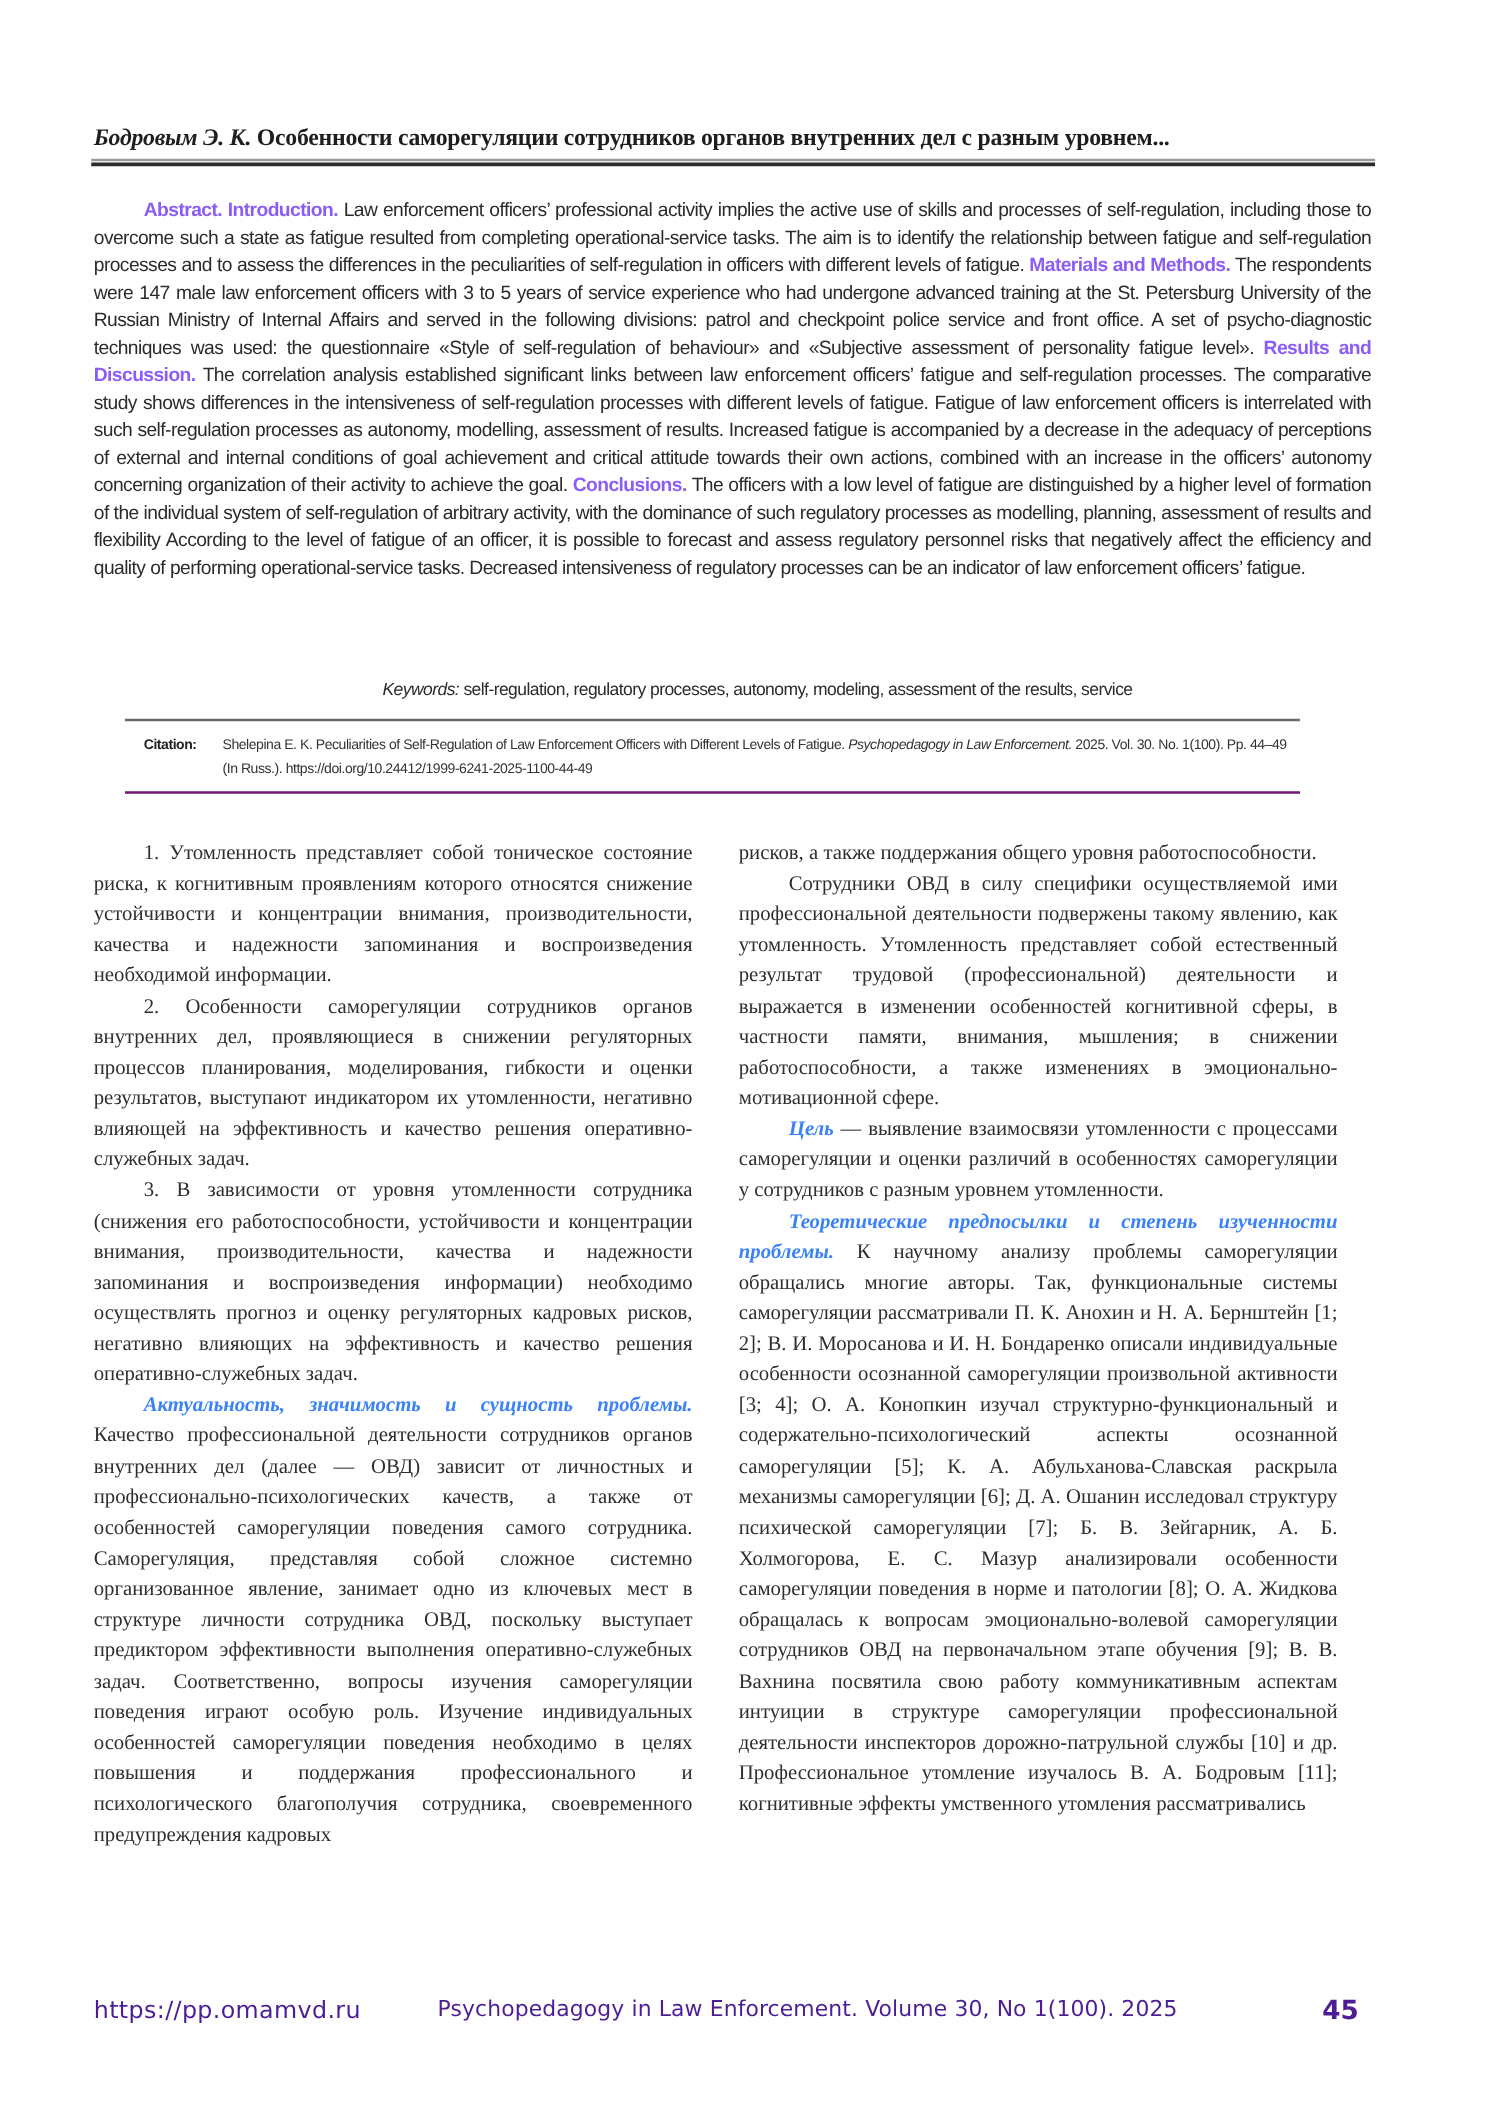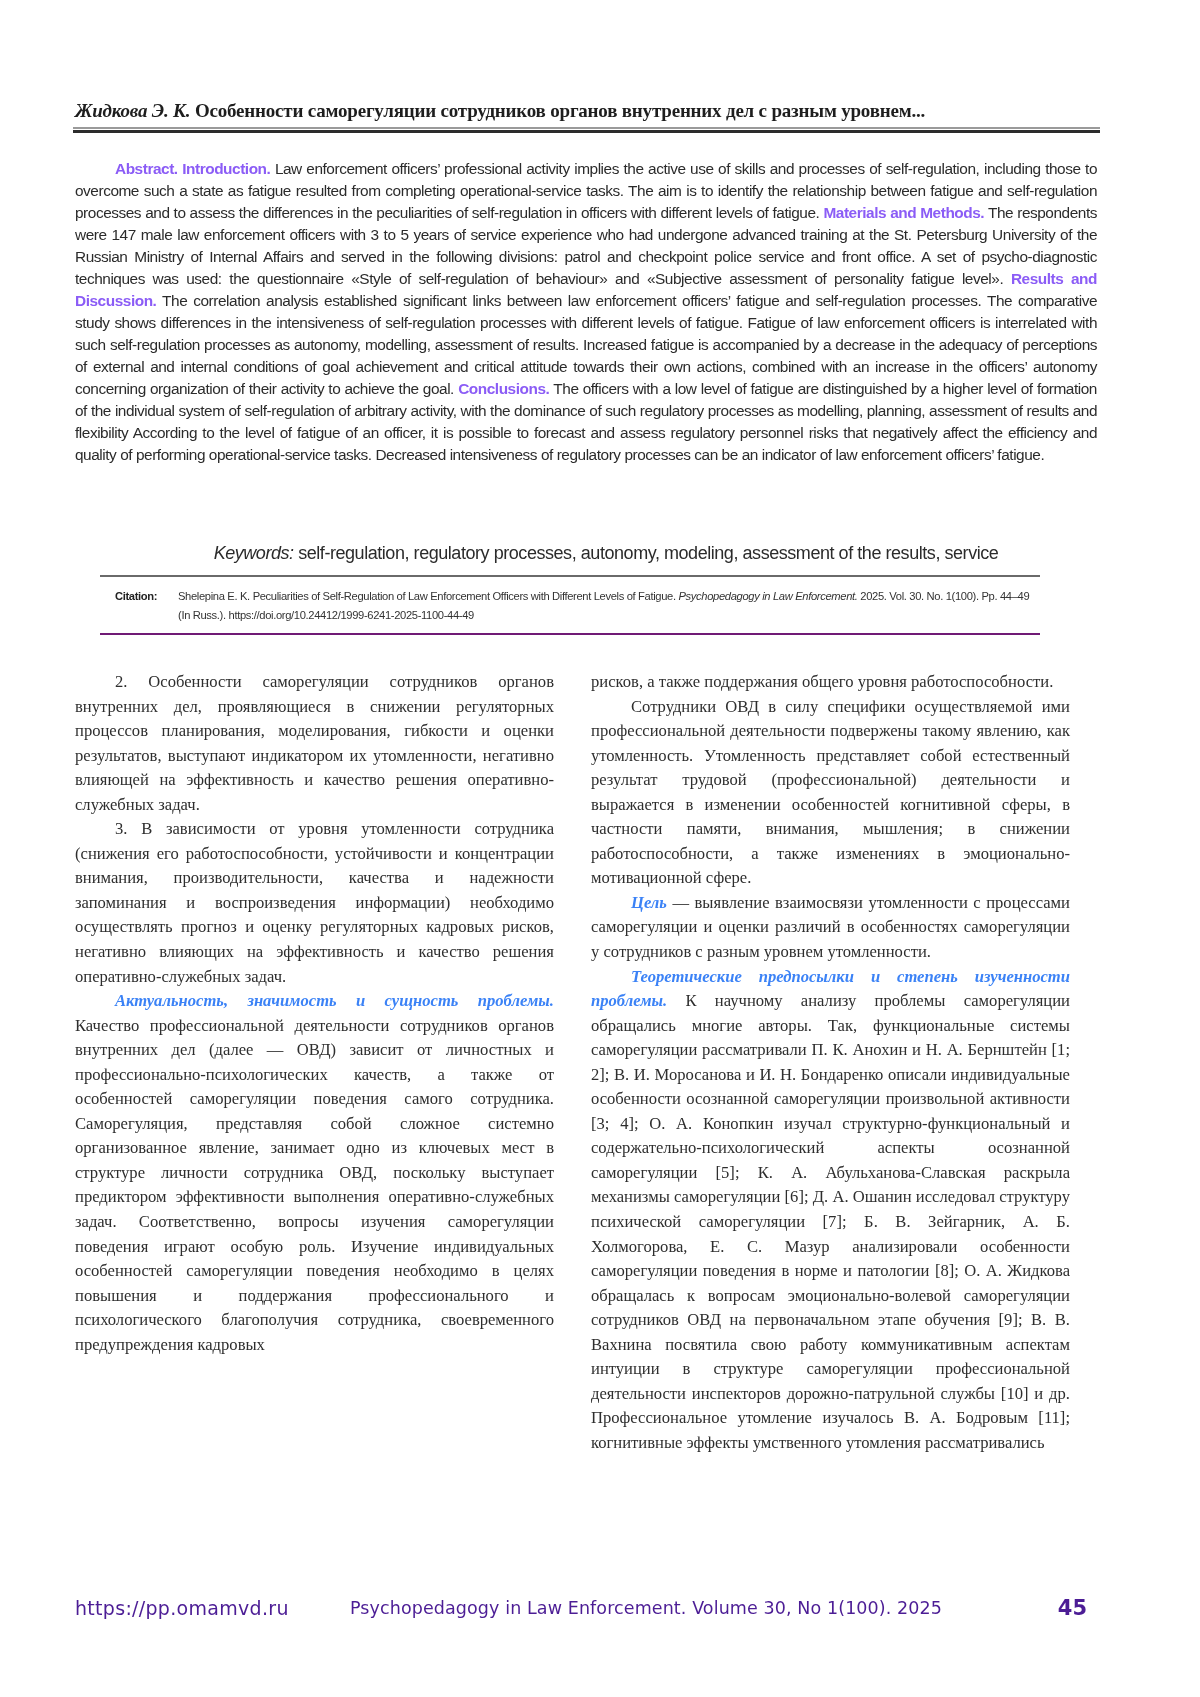--- a/index.html
+++ b/index.html
@@ -20,21 +20,21 @@
     .abstract {
       position: absolute; left: 75px; top: 158px; width: 1022px;
       font-family: "Liberation Sans", sans-serif; font-size: 15.4px; line-height: 22px;
       text-align: justify; color: #2b2b2b; letter-spacing: -0.45px;
       text-indent: 40px;
     }
     .abstract b { color: #8b5cf6; }
 
     .keywords {
       position: absolute; left: 75px; top: 543px; width: 1022px; text-align: center;
-      font-family: "Liberation Sans", sans-serif; font-size: 18px; color: #2b2b2b; letter-spacing: -0.45px;
+      font-family: "Liberation Sans", sans-serif; font-size: 14px; color: #2b2b2b; letter-spacing: -0.45px;
       padding-left: 40px;
     }
     .keywords .kw-label { font-style: italic; }
 
     .citation-box {
       position: absolute; left: 100px; top: 575px; width: 940px; height: 60px;
       border-top: 2px solid #6a6a6a; border-bottom: 2px solid #701a75;
       font-family: "Liberation Sans", sans-serif; font-size: 11.2px; line-height: 19px; color: #333;
       padding-top: 9px; letter-spacing: -0.35px;
     }
@@ -59,41 +59,42 @@
       font-family: "DejaVu Sans", sans-serif; color: #4c1d95;
     }
     .footer .site { position: absolute; left: 0; top: 0; font-size: 19px; letter-spacing: 0.3px; }
     .footer .journal { position: absolute; left: 275px; top: 1px; font-size: 17.5px; letter-spacing: 0.1px; }
     .footer .page-num { position: absolute; right: 13px; top: -1px; font-size: 21px; font-weight: bold; }
   </style>
 </head>
 <body>
 
 <div class="running-head">
-  <span class="author">Жидкова Э. К.</span>
+  <span class="author">Бодровым Э. К.</span>
   <span>Особенности саморегуляции сотрудников органов внутренних дел с разным уровнем...</span>
 </div>
 <div class="head-rule"></div>
 
 <div class="abstract">
   <b>Abstract. Introduction.</b><span> Law enforcement officers’ professional activity implies the active use of skills and processes of self-regulation, including those to overcome such a state as fatigue resulted from completing operational-service tasks. The aim is to identify the relationship between fatigue and self-regulation processes and to assess the differences in the peculiarities of self-regulation in officers with different levels of fatigue. </span><b>Materials and Methods.</b><span> The respondents were 147 male law enforcement officers with 3 to 5 years of service experience who had undergone advanced training at the St. Petersburg University of the Russian Ministry of In­ternal Affairs and served in the following divisions: patrol and checkpoint police service and front office. A set of psycho-diagnostic techniques was used: the questionnaire «Style of self-regulation of behaviour» and «Subjective assessment of personality fatigue level». </span><b>Results and Discussion.</b><span> The correlation analysis established significant links between law enforcement officers’ fatigue and self-regulation processes. The comparative study shows differences in the intensiveness of self-regulation processes with different levels of fatigue. Fatigue of law enforcement officers is interrelated with such self-regulation processes as autonomy, modelling, as­sessment of results. Increased fatigue is accompanied by a decrease in the adequacy of perceptions of external and internal conditions of goal achievement and critical attitude towards their own actions, combined with an increase in the officers’ autonomy concerning organization of their activity to achieve the goal. </span><b>Conclusions.</b><span> The officers with a low level of fatigue are distinguished by a higher level of formation of the individual system of self-regulation of arbitrary activity, with the dominance of such regulatory processes as modelling, planning, assessment of results and flexibility According to the level of fatigue of an officer, it is possible to forecast and assess regulatory personnel risks that negatively affect the efficiency and quality of performing operational-service tasks. Decreased intensiveness of regulatory processes can be an indicator of law enforcement officers’ fatigue.</span>
 </div>
 
 <div class="keywords">
   <span class="kw-label">Keywords:</span><span> self-regulation, regulatory processes, autonomy, modeling, assessment of the results, service</span>
 </div>
 
 <div class="citation-box">
   <span class="cit-label">Citation:</span>
   <div class="cit-text">
     <span>Shelepina E. K. Peculiarities of Self-Regulation of Law Enforcement Officers with Different Levels of Fatigue. </span><i>Psychopedagogy in Law Enforcement.</i><span> 2025. Vol. 30. No. 1(100). Pp. 44–49 (In Russ.). https://doi.org/10.24412/1999-6241-2025-1100-44-49</span>
   </div>
 </div>
 
 <div class="col left">
+  <p>1.  Утомленность представляет собой тоническое со­стояние риска, к когнитивным проявлениям которого отно­сятся снижение устойчивости и концентрации внимания, производительности, качества и надежности запоминания и воспроизведения необходимой информации.</p>
   <p>2.  Особенности саморегуляции сотрудников ор­ганов внутренних дел, проявляющиеся в снижении ре­гуляторных процессов планирования, моделирования, гибкости и оценки результатов, выступают индикатором их утомленности, негативно влияющей на эффективность и качество решения оперативно-служебных задач.</p>
   <p>3.  В зависимости от уровня утомленности сотруд­ника (снижения его работоспособности, устойчивости и концентрации внимания, производительности, каче­ства и надежности запоминания и воспроизведения ин­формации) необходимо осуществлять прогноз и оценку регуляторных кадровых рисков, негативно влияющих на эффективность и качество решения оперативно-служебных задач.</p>
   <p><span class="lead">Актуальность, значимость и сущность пробле­мы.</span><span> Качество профессиональной деятельности сотруд­ников органов внутренних дел (далее — ОВД) зависит от личностных и профессионально-психологических качеств, а также от особенностей саморегуляции пове­дения самого сотрудника. Саморегуляция, представляя собой сложное системно организованное явление, за­нимает одно из ключевых мест в структуре личности сотрудника ОВД, поскольку выступает предиктором эффективности выполнения оперативно-служебных задач. Соответственно, вопросы изучения саморегу­ляции поведения играют особую роль. Изучение ин­дивидуальных особенностей саморегуляции поведения необходимо в целях повышения и поддержания про­фессионального и психологического благополучия со­трудника, своевременного предупреждения кадровых</span></p>
 </div>
 
 <div class="col right">
   <p class="noindent">рисков, а также поддержания общего уровня работо­способности.</p>
   <p>Сотрудники ОВД в силу специфики осуществляе­мой ими профессиональной деятельности подвержены такому явлению, как утомленность. Утомленность пред­ставляет собой естественный результат трудовой (про­фессиональной) деятельности и выражается в изменении особенностей когнитивной сферы, в частности памяти, внимания, мышления; в снижении работоспособности, а также изменениях в эмоционально-мотивационной сфере.</p>
   <p><span class="lead">Цель</span><span> — выявление взаимосвязи утомленности с про­цессами саморегуляции и оценки различий в особен­ностях саморегуляции у сотрудников с разным уровнем утомленности.</span></p>
   <p><span class="lead">Теоретические предпосылки и степень изученности проблемы.</span><span> К научному анализу проблемы саморегуля­ции обращались многие авторы. Так, функциональные системы саморегуляции рассматривали П. К. Анохин и Н. А. Бернштейн [1; 2]; В. И. Моросанова и И. Н. Бон­даренко описали индивидуальные особенности осо­знанной саморегуляции произвольной активности [3; 4]; О. А. Конопкин изучал структурно-функциональный и содержательно-психологический аспекты осознанной саморегуляции [5]; К. А. Абульханова-Славская раскрыла механизмы саморегуляции [6]; Д. А. Ошанин исследовал структуру психической саморегуляции [7]; Б. В. Зейгарник, А. Б. Холмогорова, Е. С. Мазур анализировали особен­ности саморегуляции поведения в норме и патологии [8]; О. А. Жидкова обращалась к вопросам эмоционально-волевой саморегуляции сотрудников ОВД на первона­чальном этапе обучения [9]; В. В. Вахнина посвятила свою работу коммуникативным аспектам интуиции в структуре саморегуляции профессиональной деятельности инспек­торов дорожно-патрульной службы [10] и др. Профессио­нальное утомление изучалось В. А. Бодровым [11]; когни­тивные эффекты умственного утомления рассматривались</span></p>

